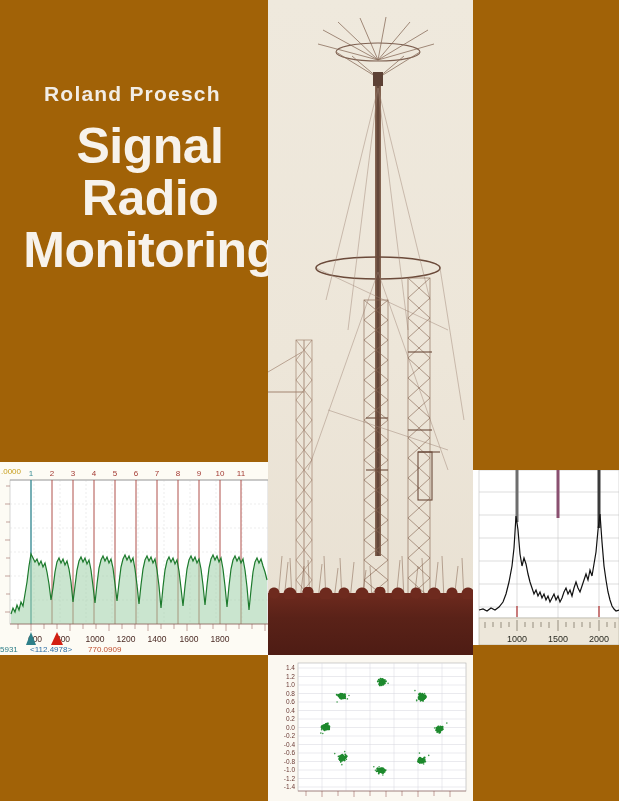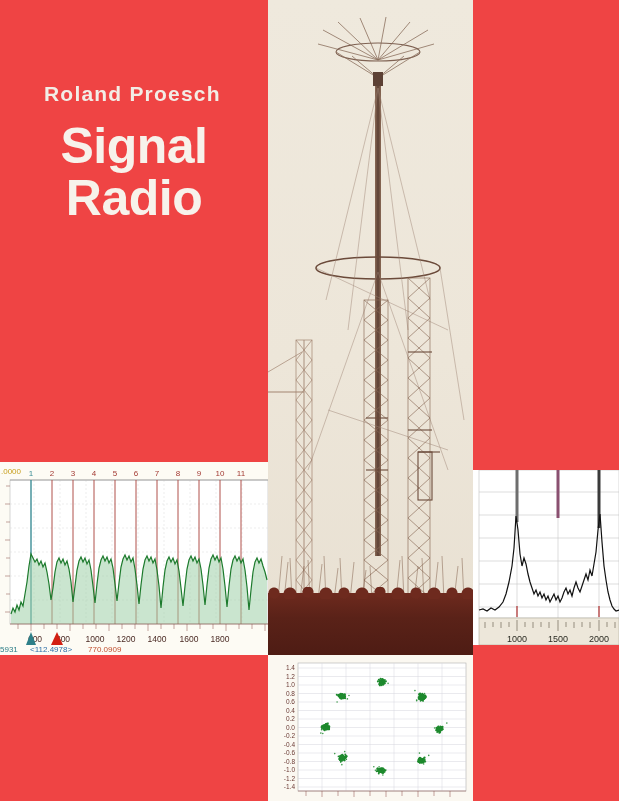--- a/index.html
+++ b/index.html
@@ -1,39 +1,40 @@
 <!DOCTYPE html>
 <html><head>
 <meta charset="utf-8">
 <style>
   html,body{margin:0;padding:0;background:#fff;}
   body{font-family:"Liberation Sans",sans-serif;}
 
   .cover{
     position:relative;
     width:619px;height:801px;
-    background:#ef4444;
+    background:#a16207;
     overflow:hidden;
   }
 
   
   .author{
     position:absolute;left:44px;top:82px;
     color:#F2EDE6;
     font-size:21px;font-weight:bold;
     letter-spacing:1.2px;
     white-space:nowrap;
   }
   .title{
     position:absolute;left:0;top:120px;width:268px;
     color:#F7F2EB;
     font-size:50px;font-weight:bold;
     line-height:1.04;
     text-align:center;
     letter-spacing:-0.5px;
+    padding-left:16px;
   }
   .title div{white-space:nowrap;}
 
   
   .photo{
     position:absolute;left:268px;top:0;width:205px;height:655px;
     background:
       linear-gradient(180deg,#EFE9DD 0%,#EDE6D9 55%,#E8E0D2 100%);
     overflow:hidden;
   }
@@ -83,20 +84,21 @@
 </head>
 <body>
 
 <div class="cover">
 
   <div class="author">Roland Proesch</div>
 
   <div class="title">
     <div>Signal</div>
     <div>Radio</div>
+    <div>Monitoring</div>
   </div>
 
   <div class="photo">
     <div class="sky"></div>
     <svg class="mast-svg" viewBox="0 0 205 655">
       <defs>
         <linearGradient id="mg" x1="0" y1="0" x2="1" y2="0">
           <stop offset="0" stop-color="#8A6A56"></stop>
           <stop offset="0.5" stop-color="#5C4034"></stop>
           <stop offset="1" stop-color="#8A6A56"></stop>

